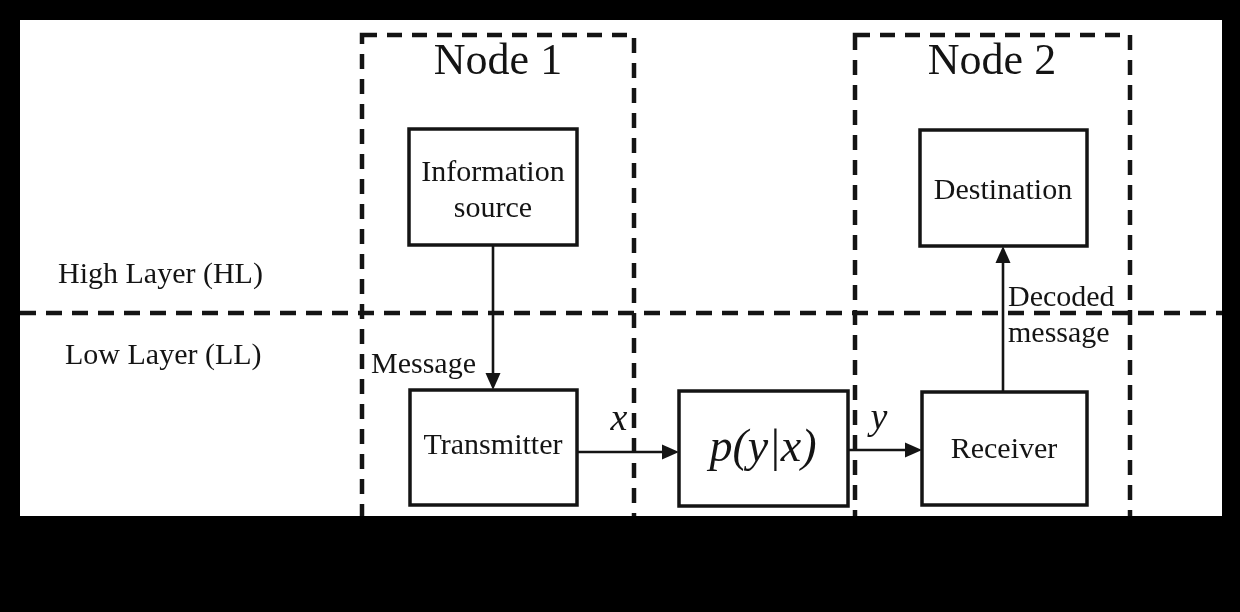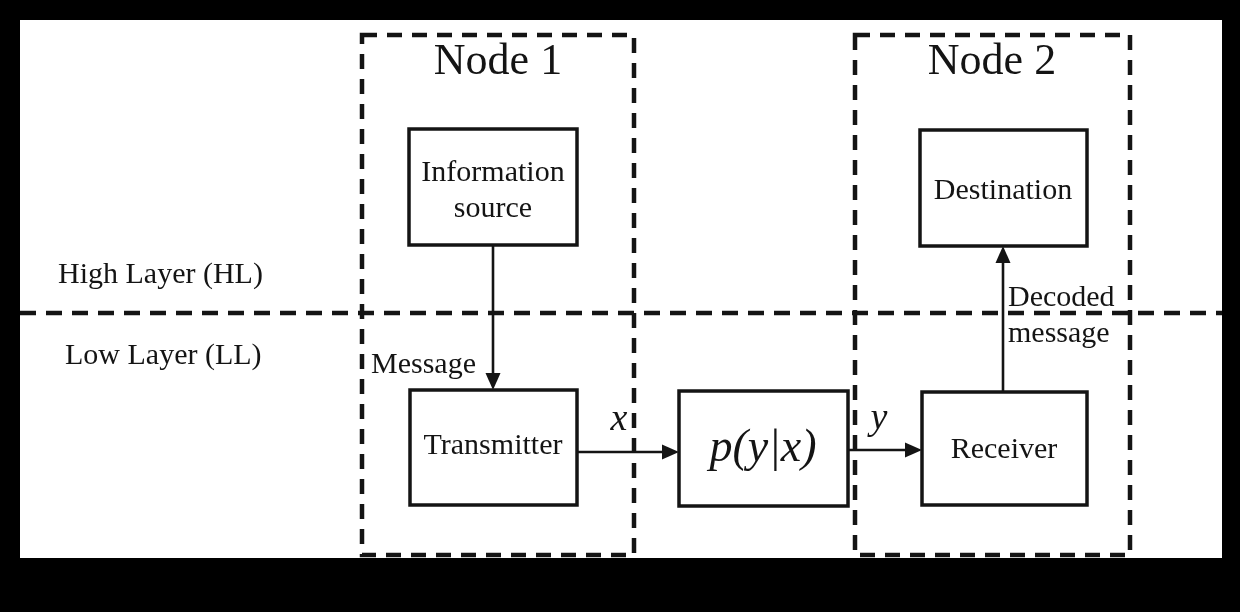--- a/index.html
+++ b/index.html
@@ -1,16 +1,16 @@
 <!DOCTYPE html>
 <html><head>
 <meta charset="utf-8">
 <style>
   html,body{margin:0;padding:0;background:#000;}
-  .stage{width:1240px;height:612px;position:relative;}
+  .stage{width:1240px;height:516px;position:relative;}
   svg{display:block;}
   text{fill:#141414;font-family:"Liberation Serif","DejaVu Serif",serif;}
   .node-title{font-size:44px;}
   .block-label{font-size:30px;}
   .layer-label{font-size:30px;}
   .edge-label{font-size:30px;}
   .math-label{font-size:38px;font-style:italic;}
   .math-big{font-size:46px;font-style:italic;}
   .center{text-anchor:middle;}
   .solid-box{fill:#ffffff;stroke:#141414;stroke-width:3.5;}

